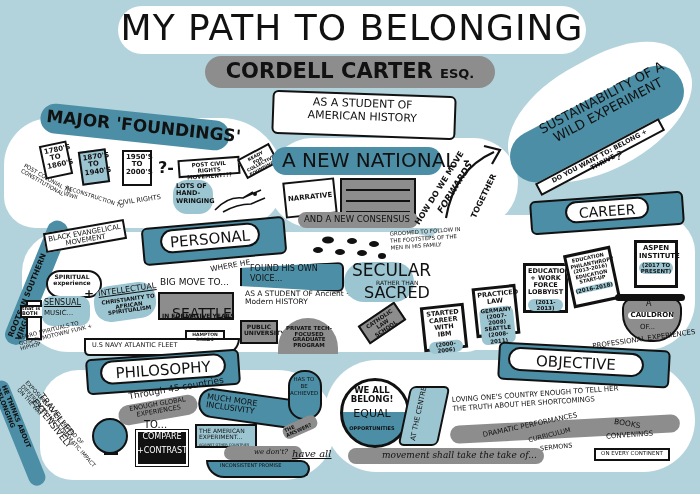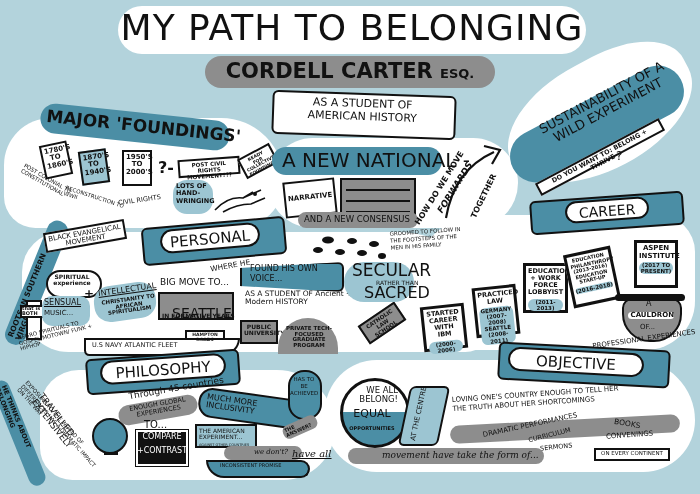--- a/index.html
+++ b/index.html
@@ -202,29 +202,29 @@
 <div class="abs grey" style="left:224px;top:446px;width:78px;height:14px;border-radius:7px;"></div>
 <div class="abs cursive" style="left:230px;top:448px;font-size:7px;">we don't?</div>
 <div class="abs cursive" style="left:268px;top:448px;font-size:10px;text-decoration:underline;">have all</div>
 <div class="abs teal" style="left:206px;top:460px;width:100px;height:14px;border:2px solid #111;border-radius:0 10px 10px 20px;"></div>
 <div class="abs hand" style="left:220px;top:463px;font-size:5px;font-weight:normal;">INCONSISTENT PROMISE</div>
 
 <div class="banner" style="left:498px;top:346px;width:168px;height:34px;transform:rotate(3deg);"></div>
 <div class="bannerlabel" style="left:508px;top:350px;width:136px;height:24px;font-size:15px;padding-top:2px;font-weight:normal;transform:rotate(3deg);">OBJECTIVE</div>
 
 <div class="abs" style="left:340px;top:378px;width:64px;height:64px;border-radius:50%;border:3px solid #111;background:linear-gradient(#fff 48%,#4b8ea5 48%);"></div>
-<div class="abs hand" style="left:346px;top:386px;width:52px;text-align:right;font-size:8.5px;font-weight:normal;">WE ALL BELONG!</div>
+<div class="abs hand" style="left:346px;top:386px;width:52px;text-align:center;font-size:8.5px;font-weight:bold;">WE ALL BELONG!</div>
 <div class="abs hand" style="left:346px;top:408px;width:52px;text-align:center;font-size:11px;font-weight:normal;">EQUAL</div>
 <div class="abs hand" style="left:344px;top:426px;width:56px;text-align:center;font-size:5px;">OPPORTUNITIES</div>
 <div class="abs lteal" style="left:404px;top:386px;width:36px;height:56px;border:2px solid #111;border-radius:6px;transform:skewX(-12deg);"></div>
 <div class="abs hand" style="left:410px;top:440px;font-size:7px;transform:rotate(-78deg);transform-origin:left top;font-weight:normal;">AT THE CENTRE</div>
 <div class="abs hand" style="left:452px;top:390px;width:175px;font-size:7px;line-height:1.3;transform:rotate(-4deg);font-weight:normal;">LOVING ONE'S COUNTRY ENOUGH TO TELL HER THE TRUTH ABOUT HER SHORTCOMINGS</div>
 
 <div class="abs grey" style="left:450px;top:420px;width:230px;height:18px;border-radius:10px;transform:rotate(-3deg);"></div>
 <div class="abs hand" style="left:482px;top:422px;font-size:7px;transform:rotate(-12deg);font-weight:normal;">DRAMATIC PERFORMANCES</div>
 <div class="abs hand" style="left:614px;top:420px;font-size:7.5px;transform:rotate(10deg);font-weight:normal;">BOOKS</div>
 <div class="abs hand" style="left:528px;top:432px;font-size:6.5px;transform:rotate(-14deg);font-weight:normal;">CURRICULUM</div>
 <div class="abs hand" style="left:606px;top:432px;font-size:7px;transform:rotate(-4deg);font-weight:normal;">CONVENINGS</div>
 <div class="abs hand" style="left:540px;top:444px;font-size:6.5px;transform:rotate(-6deg);font-weight:normal;">SERMONS</div>
 <div class="box" style="left:594px;top:448px;width:76px;height:13px;font-size:5.5px;font-weight:normal;padding:1px;">ON EVERY CONTINENT</div>
 
 <div class="abs grey" style="left:348px;top:448px;width:196px;height:16px;border-radius:8px;"></div>
-<div class="abs cursive" style="left:358px;top:450px;font-size:9px;">movement have take the form of...</div>
+<div class="abs cursive" style="left:358px;top:450px;font-size:9px;">movement shall take the take of...</div>
 
 </body></html>

